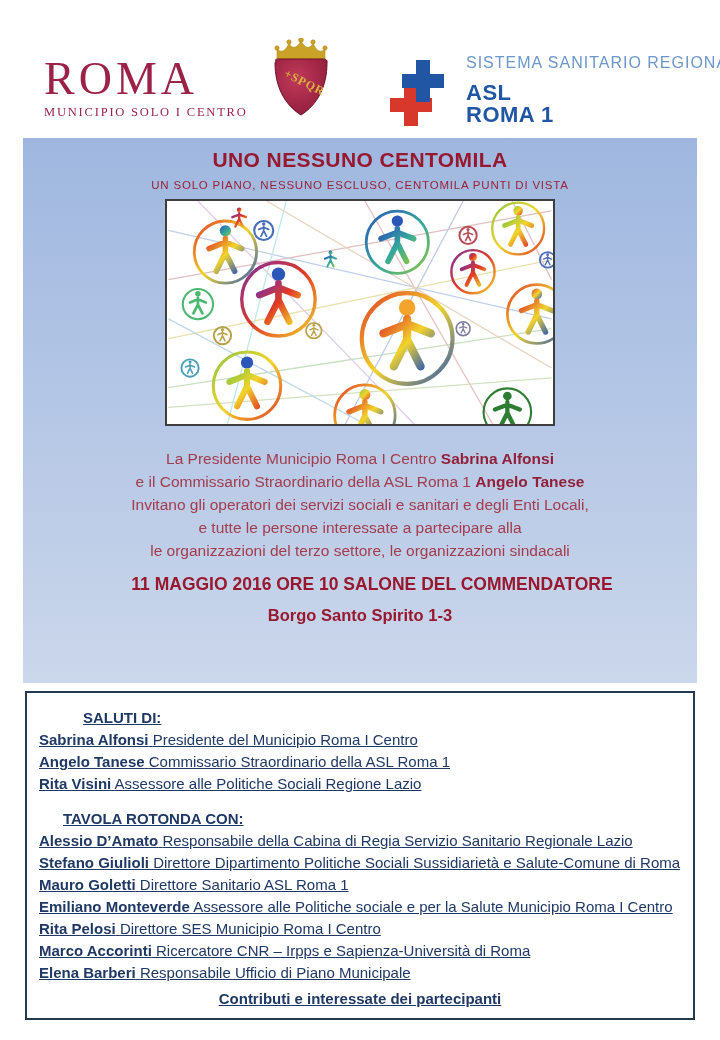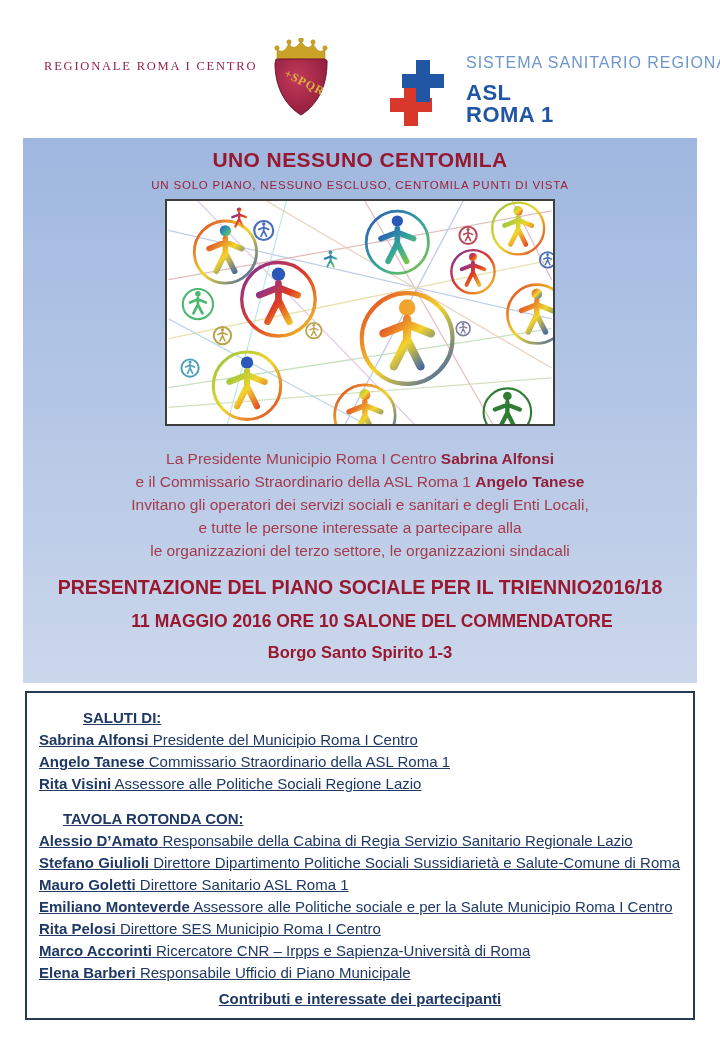--- a/index.html
+++ b/index.html
@@ -56,21 +56,22 @@
   .closing { text-align:center; font-weight:bold; margin-top:4px; }
 </style>
 </head>
 <body>
 
 <div class="page">
 
   <div class="header">
 
     <div class="roma-logo">
-      <div class="roma-sub">REGIONALE ROMA I CENTRO</div>
+      <div class="roma-name">ROMA</div>
+      <div class="roma-sub">MUNICIPIO SOLO I CENTRO</div>
     </div>
 
     <svg class="spqr" viewBox="-43 -47 86 94" aria-hidden="true">
       <defs>
         <radialGradient id="shieldGrad" cx="0.42" cy="0.35" r="0.8">
           <stop offset="0" stop-color="#C13A5A"></stop>
           <stop offset="0.7" stop-color="#9B2242"></stop>
           <stop offset="1" stop-color="#7E1834"></stop>
         </radialGradient>
       </defs>
@@ -240,21 +241,20 @@
     </svg>
 
     <div class="invitation">
       <div><span>La Presidente Municipio Roma I Centro </span><span class="bold-name">Sabrina Alfonsi</span></div>
       <div><span>e il Commissario Straordinario della ASL Roma 1 </span><span class="bold-name">Angelo Tanese</span></div>
       <div><span>Invitano gli operatori dei servizi sociali e sanitari e degli Enti Locali,</span><span class="bold-name"></span></div>
       <div><span>e tutte le persone interessate a partecipare alla</span><span class="bold-name"></span></div>
       <div><span>le organizzazioni del terzo settore, le organizzazioni sindacali</span><span class="bold-name"></span></div>
     </div>
 
-    <div class="event-title">PRESENTAZIONE DEL PIANO SOCIALE PER IL TRIENNIO2016/18</div>
     <div class="event-datetime">11 MAGGIO 2016 ORE 10 SALONE DEL COMMENDATORE</div>
     <div class="event-location">Borgo Santo Spirito 1-3</div>
   </div>
 
   <div class="program">
 
     <div class="prog-heading saluti-heading">SALUTI DI:</div>
 
     <div class="prog-row"><span class="p-name">Sabrina Alfonsi</span> <span>Presidente del Municipio Roma I Centro</span></div>
     <div class="prog-row"><span class="p-name">Angelo Tanese</span> <span>Commissario Straordinario della ASL Roma 1</span></div>

